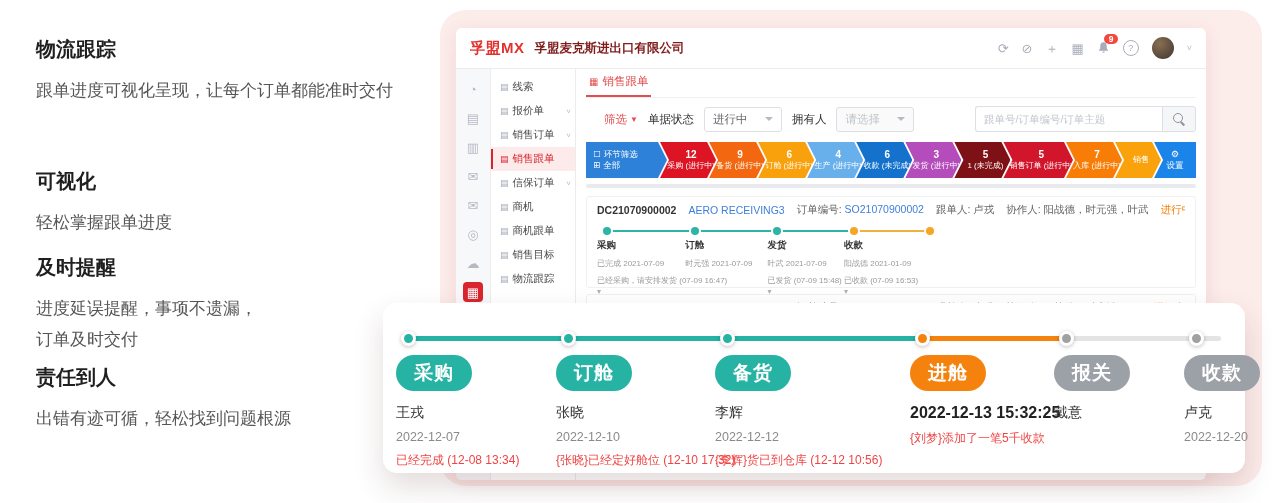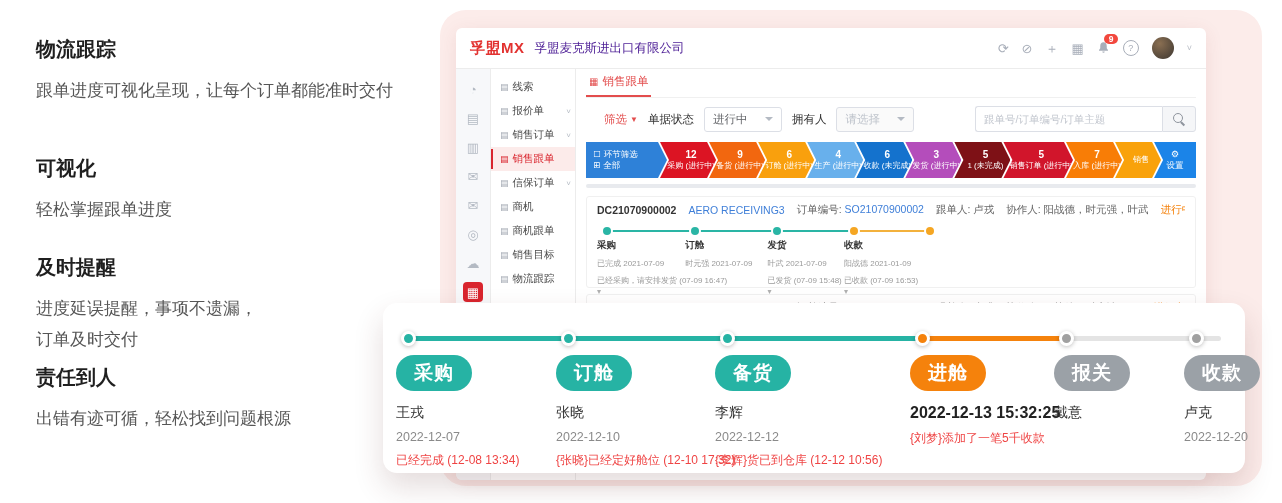--- a/index.html
+++ b/index.html
@@ -3,34 +3,34 @@
 <meta charset="utf-8">
 <style>
   html,body{margin:0;padding:0;}
   body{position:relative;width:1282px;height:503px;background:#fff;
        font-family:"Liberation Sans","DejaVu Sans",sans-serif;overflow:hidden;}
 
   
   .copy{position:absolute;left:36px;width:400px;}
   .copy h2{margin:0 0 12px 0;font-size:20px;font-weight:bold;color:#1f1f1f;}
   .copy .ln{font-size:17px;color:#565656;line-height:1.85;}
-  #blk0{top:36px;} #blk1{top:155px;} #blk2{top:254px;} #blk3{top:364px;}
+  #blk0{top:36px;} #blk1{top:168px;} #blk2{top:254px;} #blk3{top:364px;}
 
   
   .hero{position:absolute;left:440px;top:10px;width:822px;height:476px;
         background:#fcecea;border-radius:26px;}
 
   
   .app{position:absolute;left:456px;top:28px;width:750px;height:452px;background:#fff;
        border-radius:6px;box-shadow:0 4px 18px rgba(150,60,60,.10);overflow:hidden;
        display:flex;flex-direction:column;}
   .app-header{height:40px;flex:0 0 40px;display:flex;align-items:center;gap:10px;
               padding:0 14px;border-bottom:1px solid #ececec;}
   .logo{font-size:15px;font-weight:bold;color:#e23230;letter-spacing:.5px;}
-  .company{font-size:12.5px;font-weight:normal;color:#4c1d95;}
+  .company{font-size:12.5px;font-weight:bold;color:#7f1d1d;}
   .hdr-icons{margin-left:auto;display:flex;align-items:center;gap:13px;color:#a8aeb9;font-size:13px;}
   .hdr-icons .ic{cursor:pointer;line-height:1;}
   .bell-wrap{position:relative;}
   .badge{position:absolute;top:-7px;left:7px;background:#f2483e;color:#fff;font-size:8.5px;
          border-radius:8px;padding:1px 5px;font-weight:bold;}
   .help-ic{width:14px;height:14px;border:1px solid #a8aeb9;border-radius:50%;font-size:9px;
            display:flex;align-items:center;justify-content:center;}
   .avatar{width:22px;height:22px;border-radius:50%;
           background:radial-gradient(circle at 35% 30%,#8a6f52,#3c3630);}
   .caret-sm{font-size:9px;color:#b7bcc5;}

